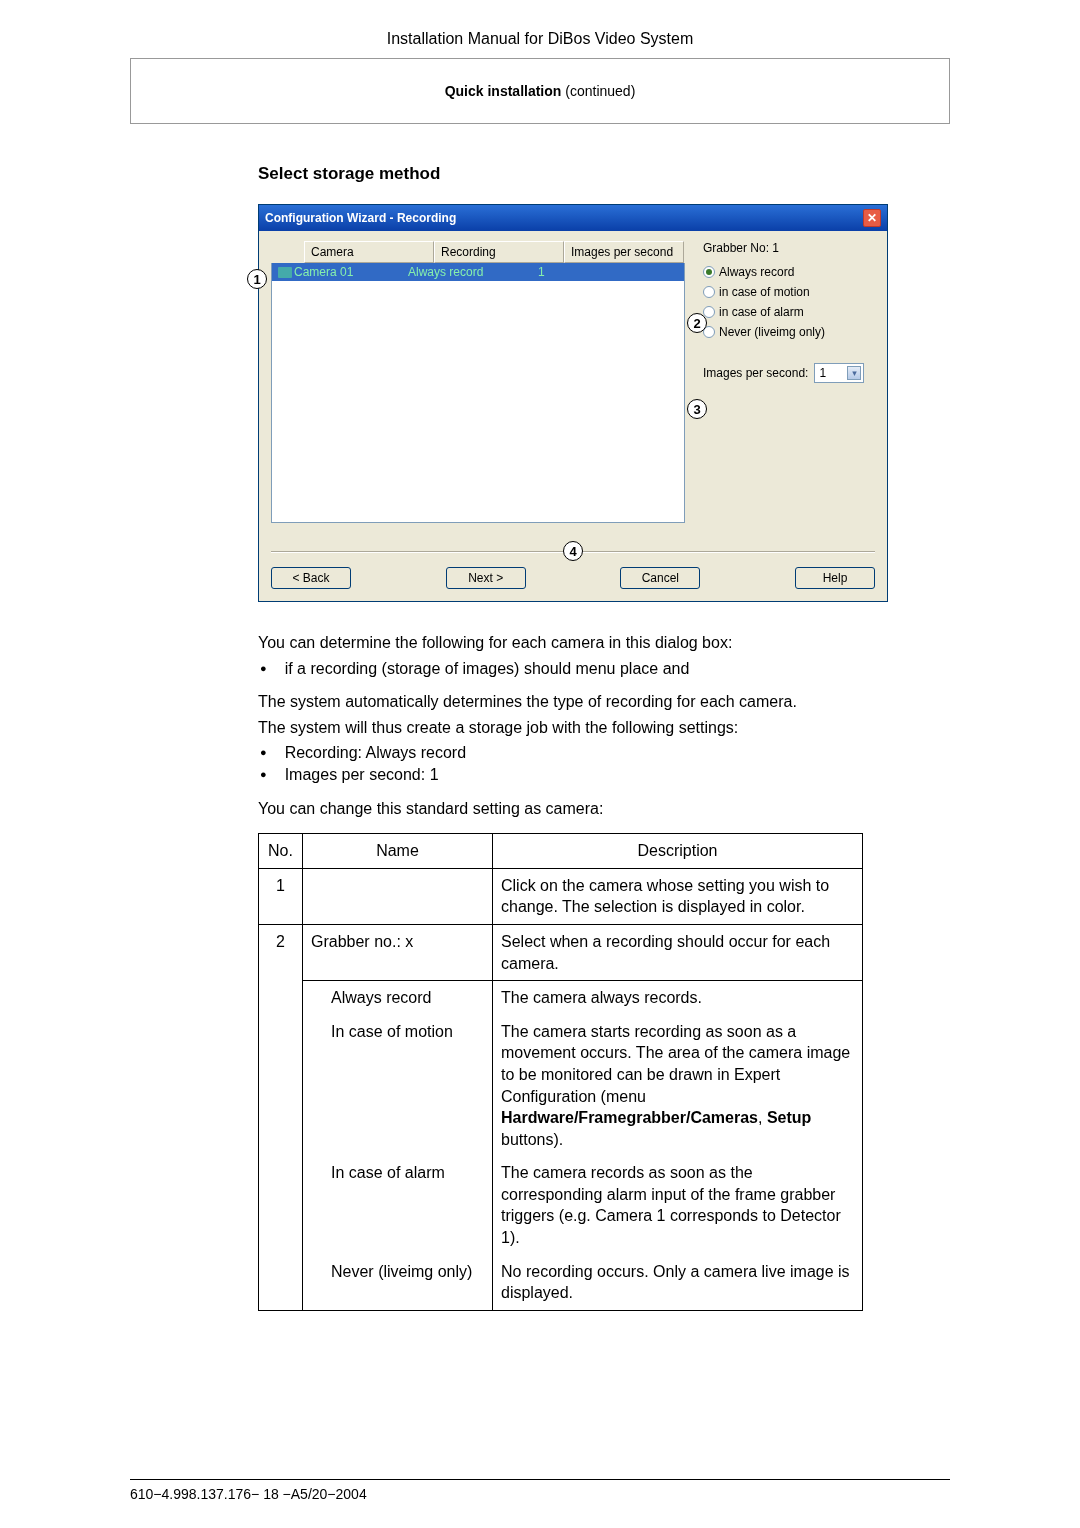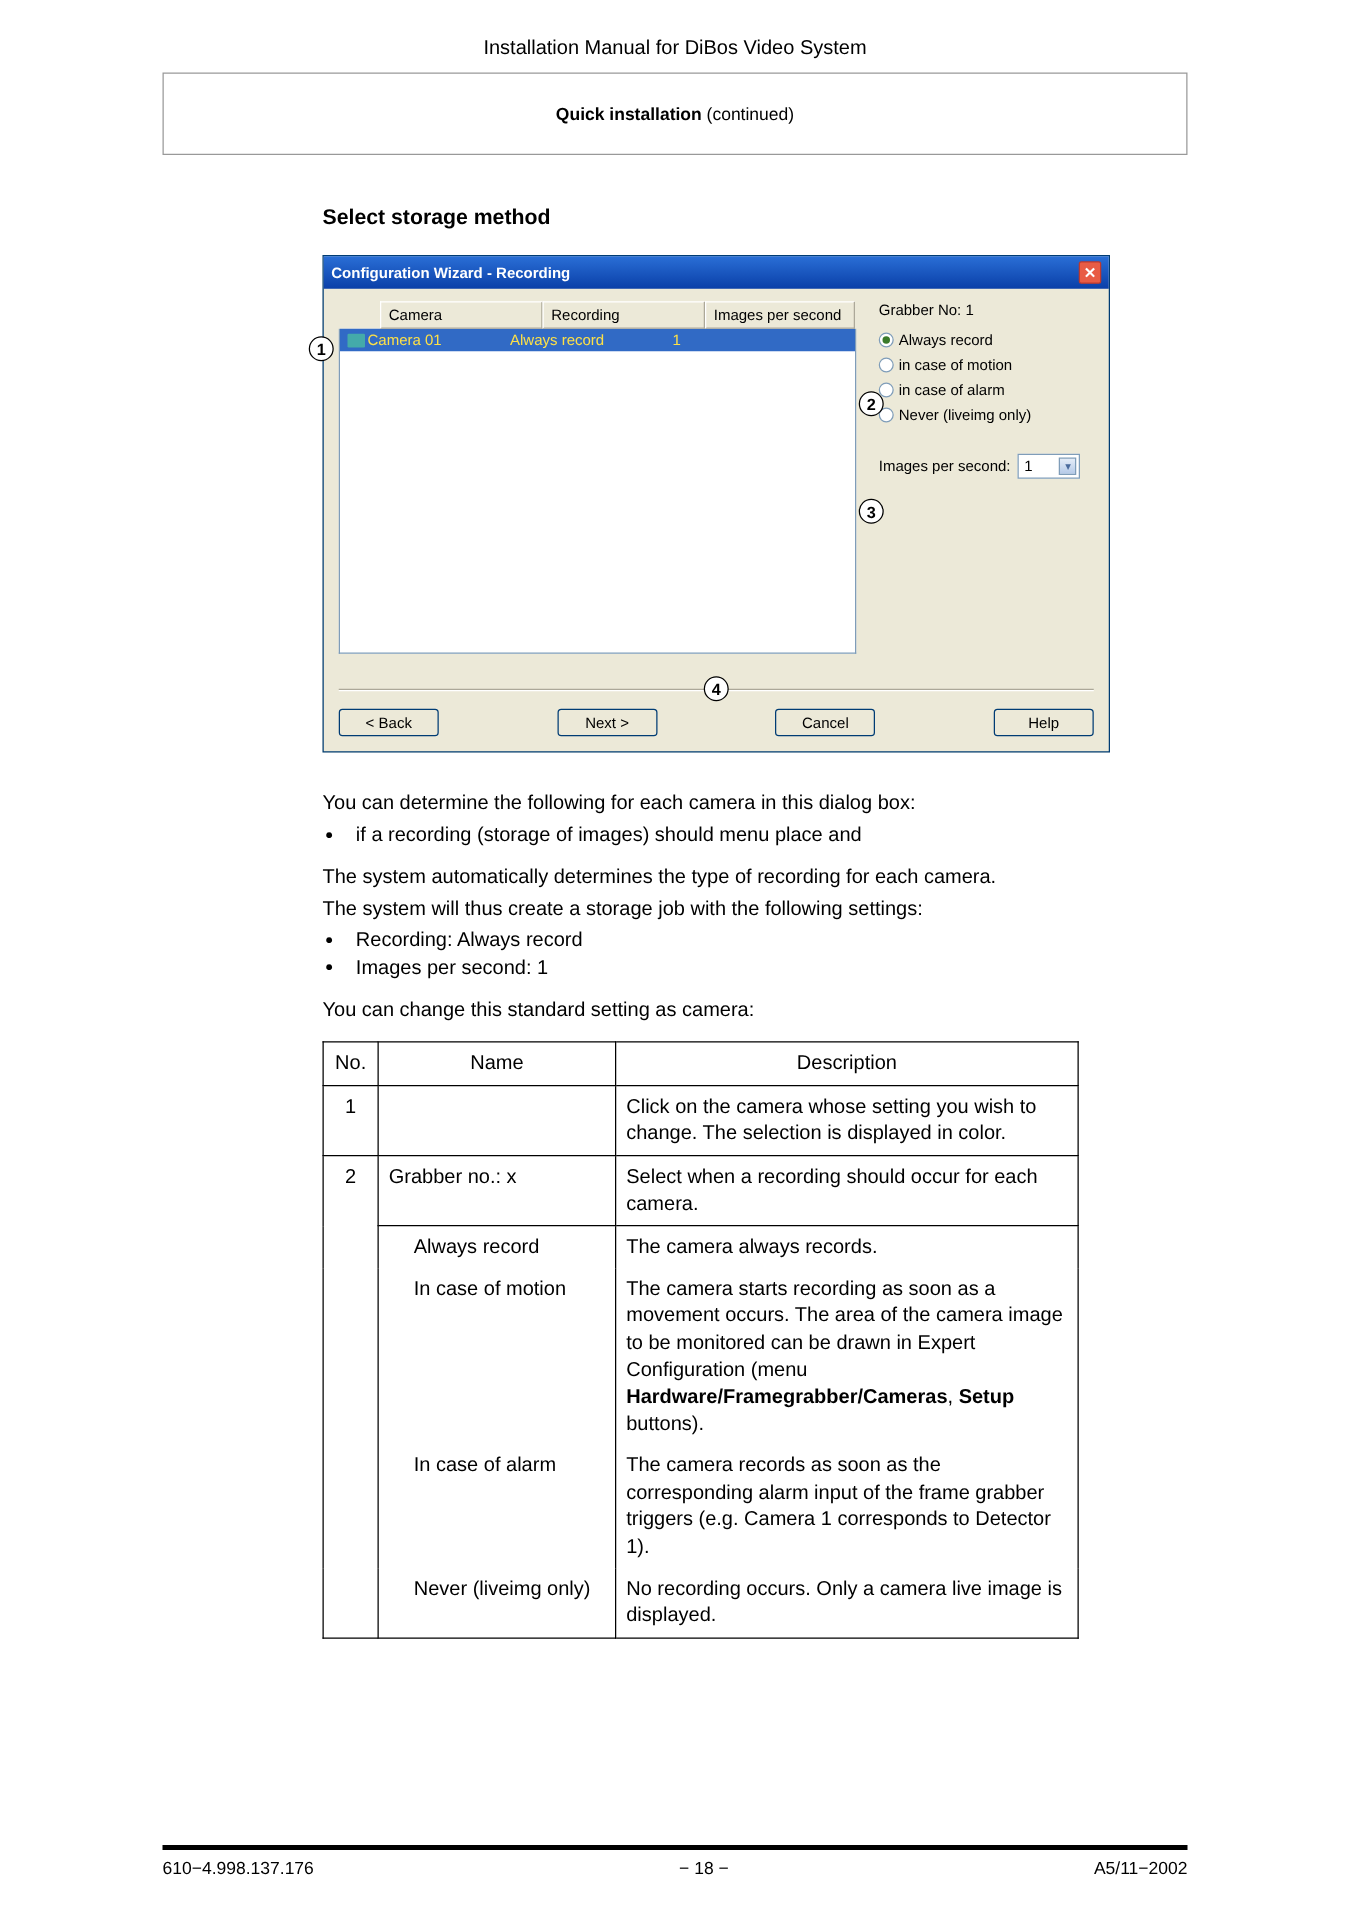--- a/index.html
+++ b/index.html
@@ -90,21 +90,21 @@
   .col-ips { width: 120px; }
   .list-body {
     background: #fff;
     height: 260px;
     border: 1px solid #7f9db9;
     border-top: none;
   }
   .list-row {
     display: flex;
     background: #316ac5;
-    color: #fde047;
+    color: #86efac;
   }
   .list-row div { padding: 2px 6px; font-size: 12px; }
   .cam-icon {
     width:14px;height:11px;display:inline-block;background:#4aa;margin-right:2px;vertical-align:middle;border-radius:1px;
   }
   .callout {
     position:absolute;
     width:20px;height:20px;border:1.5px solid #000; border-radius:50%;
     background:#fff;
     font-weight:bold;font-size:13px;
@@ -140,23 +140,23 @@
   table.desc { border-collapse: collapse; width: 605px; margin-top: 14px; font-size:16px;}
   table.desc td, table.desc th { border:1px solid #000; padding:6px 8px; vertical-align:top; font-weight:normal; text-align:left; }
   table.desc th { text-align:center; }
   table.desc td.c { text-align:center; width:44px;}
   table.desc td.n { width:190px; }
   .indent { padding-left: 20px; display:block;}
   table.desc tr.sub td { border-top:none; border-bottom:none;}
   table.desc tr.lastsub td { border-top:none;}
   .footer {
     position:absolute; bottom:26px; left:130px; right:130px;
-    border-top:4px solid #000000;
+    border-top:1px solid #000000;
     padding-top:6px;
-    display:flex;justify-content:space-between;font-size:14px;
+    display:flex;font-size:14px;
   }
 </style>
 </head>
 <body>
 
 <div class="page">
   <div class="doc-header">Installation Manual for DiBos Video System</div>
   <div class="title-box">
     <span class="bold">Quick installation</span><span> (continued)</span>
   </div>
@@ -281,14 +281,14 @@
         </tr>
       </tbody>
         </table>
     </div>
   </div>
 </div>
 
 <div class="footer">
   <span>610−4.998.137.176</span>
   <span>− 18 −</span>
-  <span>A5/11−2002</span>
+  <span>A5/20−2004</span>
 </div>
 
 </body></html>

